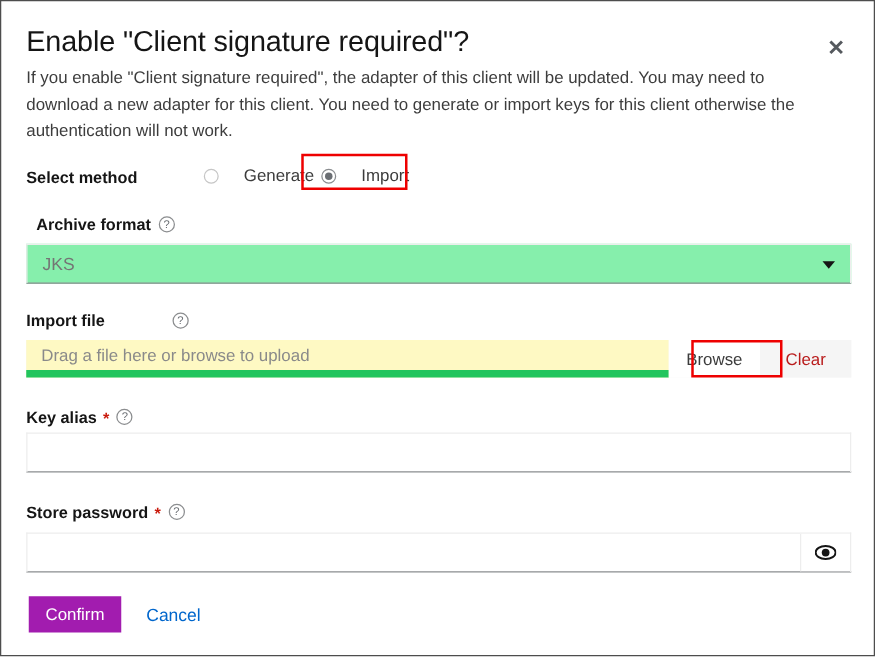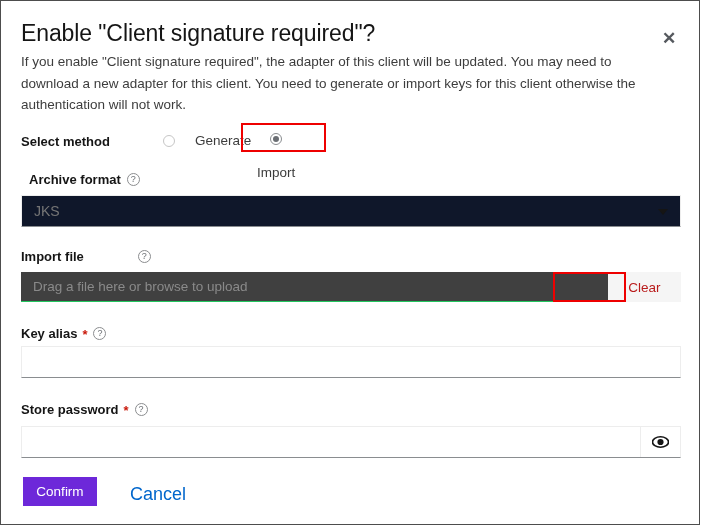--- a/index.html
+++ b/index.html
@@ -84,21 +84,21 @@
     color: #151515;
   }
   .radio-opt {
     position: absolute;
     display: flex;
     align-items: center;
     gap: 20px;
     cursor: pointer;
   }
   .radio-generate { left: 142px; top: 0px; }
-  .radio-import   { left: 236px; top: 0px; flex-direction: column; }
+  .radio-import   { left: 236px; top: 0px; }
 
   .radio-circle {
     width: 12px;
     height: 12px;
     border-radius: 50%;
     border: 1.4px solid #c6c6c6;
     box-sizing: border-box;
     background: #fff;
     display: block;
     position: relative;
@@ -184,21 +184,21 @@
   }
 
   
   .select-wrap {
     position: absolute;
     left: 20px;
     top: 194px;
     width: 660px;
     height: 32px;
     box-sizing: border-box;
-    background: #0f172a;
+    background: #86efac;
     border: 1px solid #ededed;
     border-bottom: 1px solid #8a8d90;
     cursor: pointer;
   }
   .select-value {
     position: absolute;
     left: 12px;
     top: 7px;
     font-size: 14px;
     color: #757575;
@@ -220,22 +220,22 @@
     top: 271px;
     width: 660px;
     height: 30px;
     box-sizing: border-box;
     display: flex;
     align-items: stretch;
     background: #f5f5f5;
   }
   .file-drop {
     flex: 1;
-    background: #404040;
-    border-bottom: 1px solid #22c55e;
+    background: #fef9c3;
+    border-bottom: 6px solid #22c55e;
     display: flex;
     align-items: center;
     padding-left: 12px;
     font-size: 13.5px;
     color: #8a8a8a;
     box-sizing: border-box;
     cursor: pointer;
   }
   .file-btn {
     width: 73px;
@@ -297,36 +297,35 @@
     padding: 0;
   }
 
   
   .confirm-btn {
     position: absolute;
     left: 22px;
     top: 476px;
     width: 74px;
     height: 29px;
-    background: #6d28d9;
+    background: #a21caf;
     color: #ffffff;
     border: none;
     font-size: 13.5px;
     font-family: "Liberation Sans", sans-serif;
     cursor: pointer;
     padding: 0;
   }
   .cancel-link {
     position: absolute;
     left: 116px;
     top: 483px;
-    font-size: 18px;
+    font-size: 14px;
     color: #0066cc;
     cursor: pointer;
-    margin-left: 13px;
   }
 </style>
 </head>
 <body>
 
 <div class="dialog">
 
   <div class="dialog-title">Enable "Client signature required"?</div>
   <button class="close-btn">✕</button>
 
@@ -355,20 +354,21 @@
     <span class="select-value">JKS</span>
     <span class="select-arrow"></span>
   </div>
 
   <div class="field-label" style="left:20px; top:248px;gap:48px;">
     <span>Import file</span>
     <span class="help-icon">?</span>
   </div>
   <div class="file-row">
     <div class="file-drop">Drag a file here or browse to upload</div>
+    <button class="file-btn browse">Browse</button>
     <button class="file-btn clear">Clear</button>
   </div>
   <div class="hl-box hl-browse"></div>
 
   <div class="field-label" style="left:20px; top:325px;justify-content:center;">
     <span>Key alias</span>
     <span class="req-star">*</span>
     <span class="help-icon">?</span>
   </div>
   <input class="input-box key-alias-input" type="text" value="" style="">

